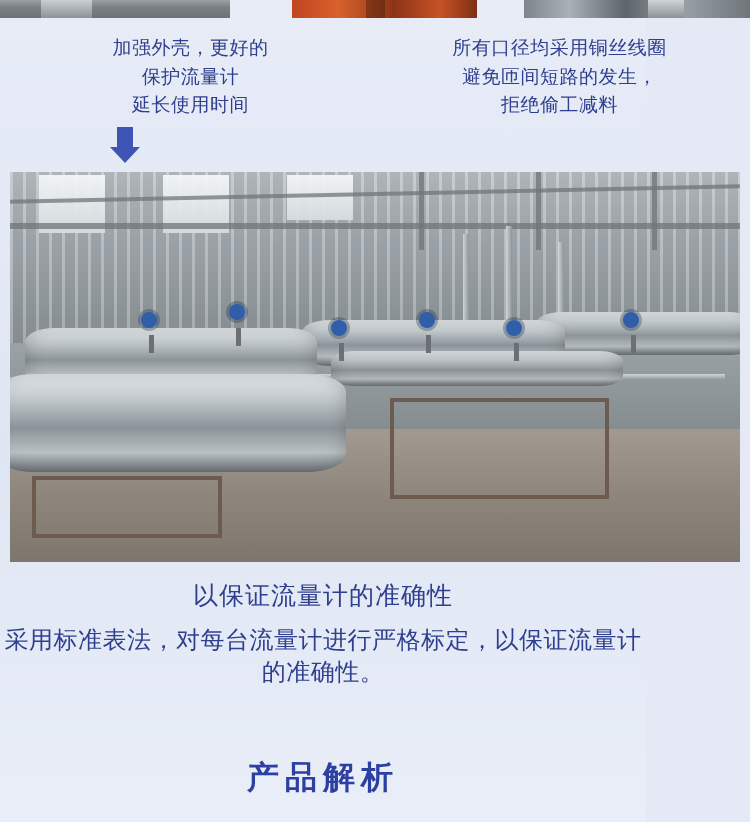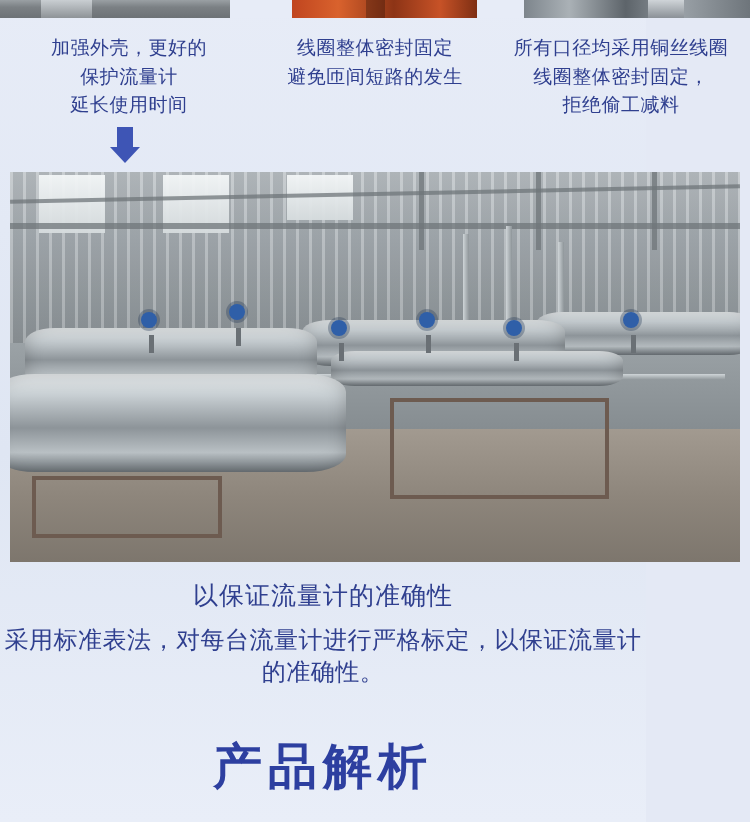--- a/index.html
+++ b/index.html
@@ -229,21 +229,21 @@
   }
 
   
   .bottom-heading {
     position: absolute;
     left: 0;
     right: 0;
     bottom: 22px;
     text-align: center;
     color: #2d3fa0;
-    font-size: 49px;
+    font-size: 32px;
     font-weight: bold;
     letter-spacing: 6px;
     font-family: "Liberation Sans", "DejaVu Sans", sans-serif;
   }
 </style>
 </head>
 <body>
 
 <div class="page">
 
@@ -254,27 +254,23 @@
     <div class="tp-gap2"></div>
     <div class="top-photo tp3 photo-c"></div>
   </div>
 
   <div class="captions">
     <div class="caption-col col1">
       <span class="line">加强外壳，更好的</span>
       <span class="line">保护流量计</span>
       <span class="line">延长使用时间</span>
     </div>
-    <div class="caption-col col2">
-      <span class="line">线圈整体密封固定</span>
-      <span class="line">避免匝间短路的发生</span>
-    </div>
     <div class="caption-col col3">
       <span class="line">所有口径均采用铜丝线圈</span>
-      <span class="line">线圈整体密封固定，</span>
+      <span class="line">避免匝间短路的发生，</span>
       <span class="line">拒绝偷工减料</span>
     </div>
   </div>
 
   <div class="arrow-wrap">
     <div class="arrow">
       <div class="arrow-stem"></div>
       <div class="arrow-head"></div>
     </div>
   </div>

